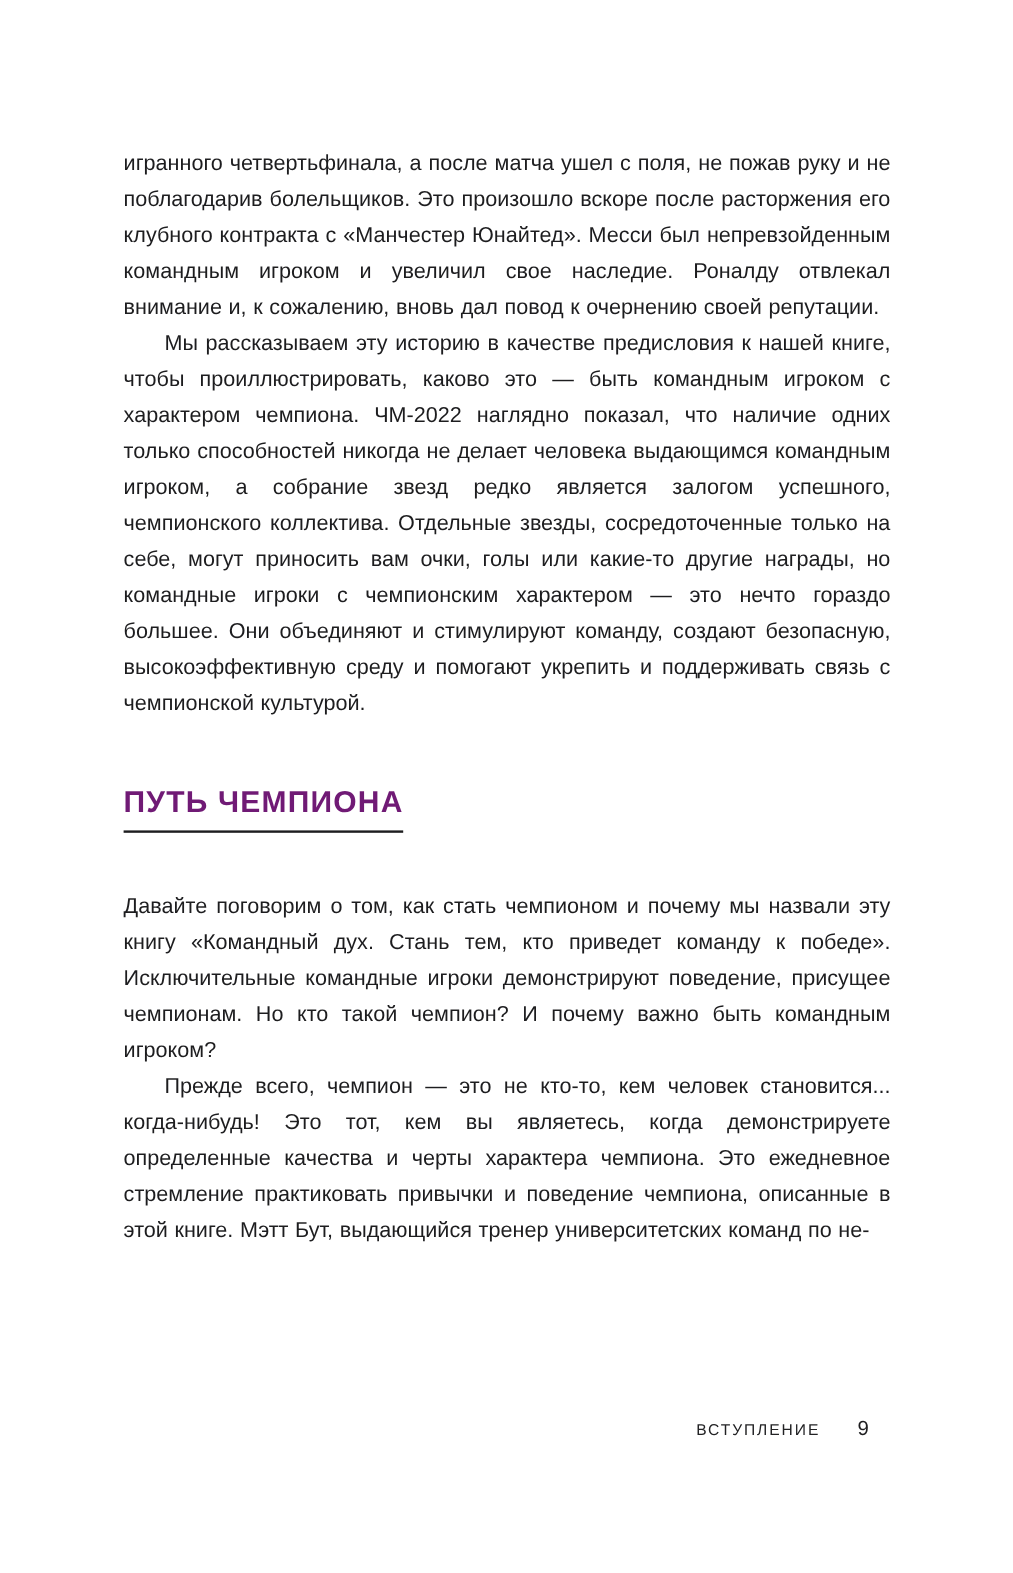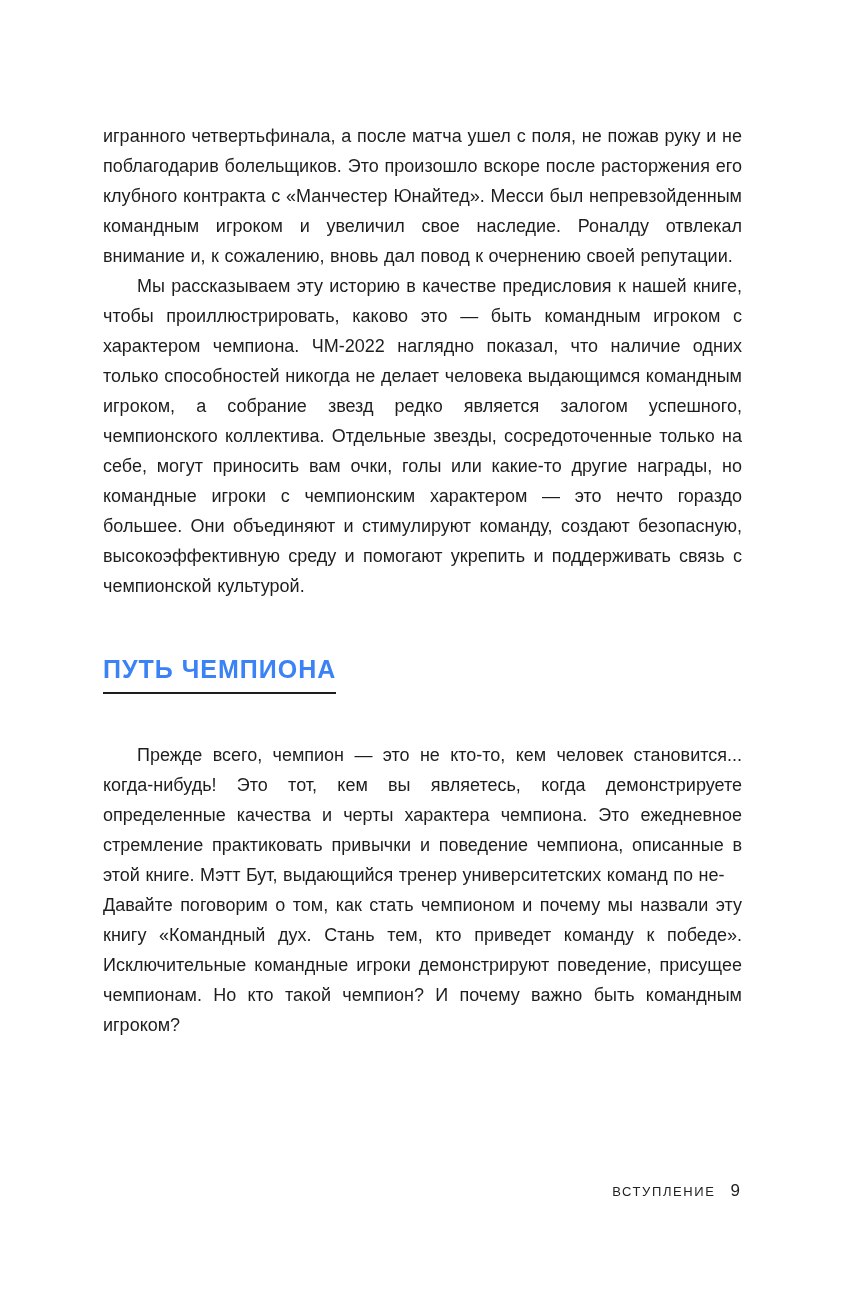--- a/index.html
+++ b/index.html
@@ -38,34 +38,34 @@
   }
   .para.indent {
     text-indent: 34px;
   }
   .section-heading {
     margin: 54px 0 46px 0;
     font-size: 25px;
     line-height: 28px;
     font-weight: 700;
     letter-spacing: 1px;
-    color: #3b82f6;
+    color: #701a75;
   }
   .section-heading .heading-text {
     display: inline-block;
     padding-bottom: 9px;
     border-bottom: 2px solid #1d1d1f;
   }
   .page-footer {
     position: absolute;
-    right: 104px;
+    right: 120px;
     top: 1181px;
     display: flex;
     align-items: baseline;
-    gap: 15px;
+    gap: 31px;
     justify-content: flex-end;
   }
   .running-title {
     font-size: 13px;
     letter-spacing: 1.6px;
     font-weight: 400;
     color: #222224;
   }
   .page-number {
     font-size: 17px;
@@ -80,23 +80,23 @@
   <main class="text-block">
 
     <p class="para">игранного четвертьфинала, а после матча ушел с поля, не пожав руку и не поблагодарив болельщиков. Это произошло вскоре после расторжения его клубного контракта с «Манчестер Юнайтед». Месси был непревзойденным командным игроком и увеличил свое наследие. Роналду отвлекал внимание и, к сожалению, вновь дал повод к очернению своей репутации.</p>
 
     <p class="para indent">Мы рассказываем эту историю в качестве предисловия к нашей книге, чтобы проиллюстрировать, каково это — быть командным игроком с характером чемпиона. ЧМ-2022 наглядно показал, что наличие одних только способностей никогда не делает человека выдающимся командным игроком, а собрание звезд редко является залогом успешного, чемпионского коллектива. Отдельные звезды, сосредоточенные только на себе, могут приносить вам очки, голы или какие-то другие награды, но командные игроки с чемпионским характером — это нечто гораздо большее. Они объединяют и стимулируют команду, создают безопасную, высокоэффективную среду и помогают укрепить и поддерживать связь с чемпионской культурой.</p>
 
     <h2 class="section-heading">
       <span class="heading-text">ПУТЬ ЧЕМПИОНА</span>
     </h2>
 
+    <p class="para">Давайте поговорим о том, как стать чемпионом и почему мы назвали эту книгу «Командный дух. Стань тем, кто приведет команду к победе». Исключительные командные игроки демонстрируют поведение, присущее чемпионам. Но кто такой чемпион? И почему важно быть командным игроком?</p>
+
     <p class="para indent">Прежде всего, чемпион — это не кто-то, кем человек становится... когда-нибудь! Это тот, кем вы являетесь, когда демонстрируете определенные качества и черты характера чемпиона. Это ежедневное стремление практиковать привычки и поведение чемпиона, описанные в этой книге. Мэтт Бут, выдающийся тренер университетских команд по не-</p>
-
-    <p class="para">Давайте поговорим о том, как стать чемпионом и почему мы назвали эту книгу «Командный дух. Стань тем, кто приведет команду к победе». Исключительные командные игроки демонстрируют поведение, присущее чемпионам. Но кто такой чемпион? И почему важно быть командным игроком?</p>
 
   </main>
 
   <footer class="page-footer">
     <span class="running-title">ВСТУПЛЕНИЕ</span>
     <span class="page-number">9</span>
   </footer>
 
 </div>
 

